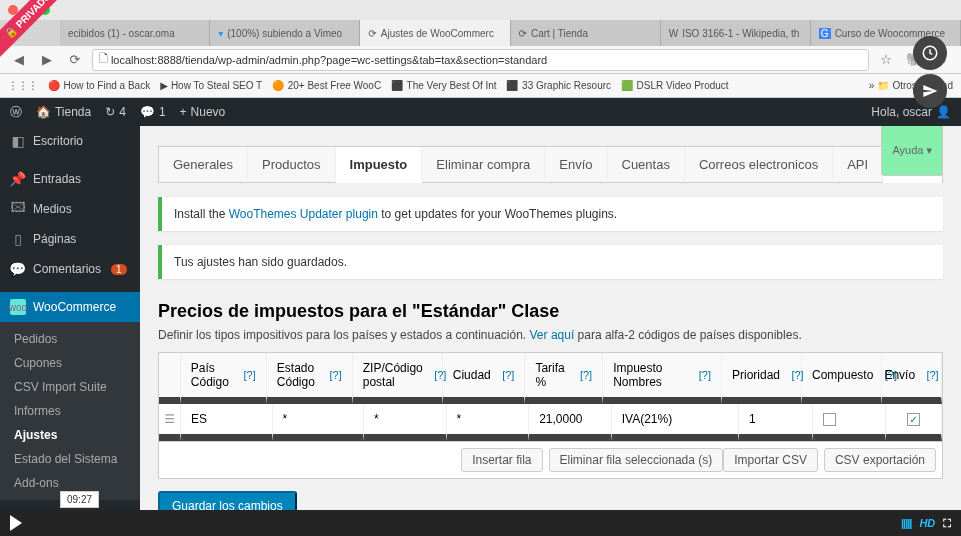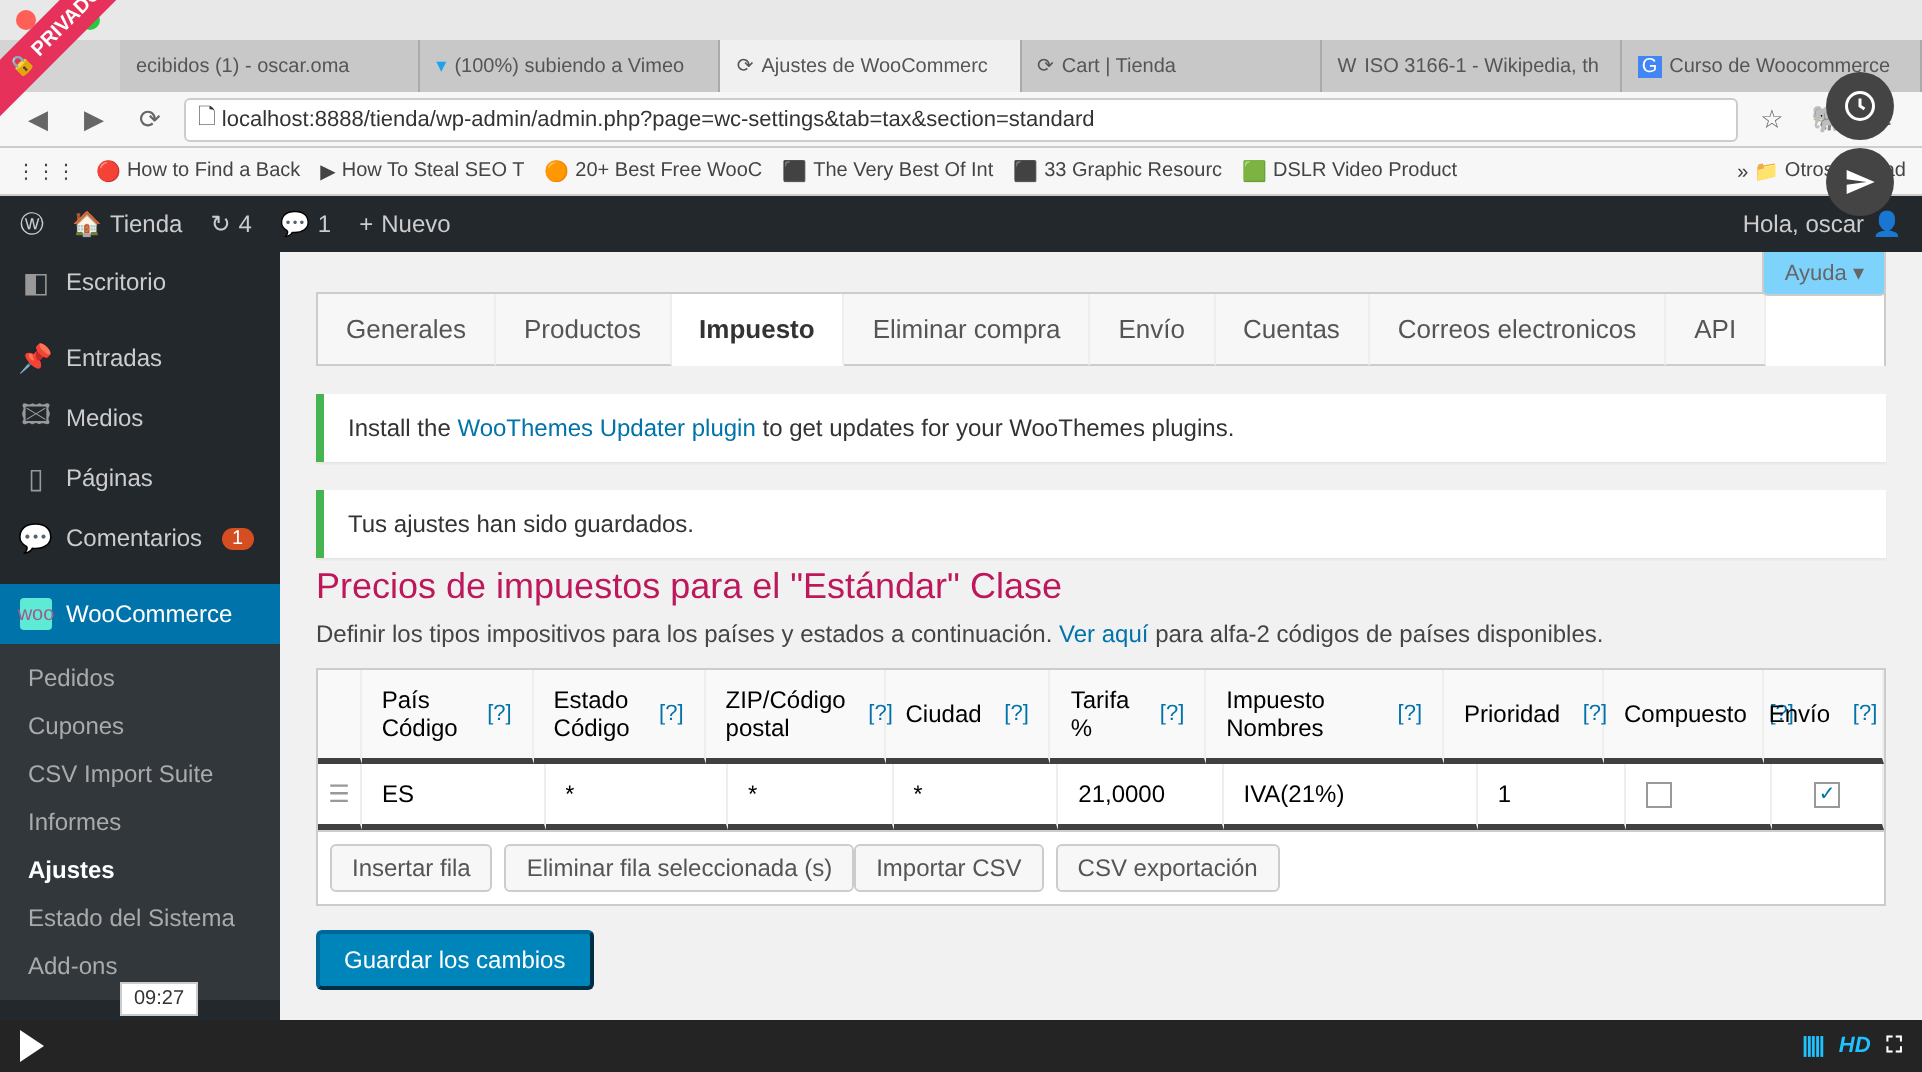--- a/index.html
+++ b/index.html
@@ -21,41 +21,41 @@
 .main-wrap{display:flex;height:calc(536px - 20px - 26px - 28px - 24px - 28px - 26px)}
 .sidebar{width:140px;background:#23282d;color:#ccc;font-size:12px;overflow:hidden}
 .sb-item{padding:7px 10px;display:flex;align-items:center;gap:7px;cursor:pointer}
 .sb-item.active{background:#0073aa;color:#fff}
 .sb-sub{background:#32373c;padding:5px 0}
 .sb-sub .sb-subitem{padding:5px 10px 5px 14px;color:#aaa;font-size:12px}
 .sb-sub .sb-subitem.current{color:#fff;font-weight:700}
 .sb-ico{width:16px;height:16px;display:inline-flex;align-items:center;justify-content:center;color:#999;font-size:14px}
 .badge{background:#d54e21;color:#fff;border-radius:9px;font-size:10px;padding:0 5px;margin-left:3px}
 .content{flex:1;padding:6px 18px 18px 18px;overflow:hidden;position:relative}
-.help-btn{position:absolute;right:18px;top:0;border:1px solid #ccc;border-top:none;background:#7dd3fc;padding:4px 10px;font-size:11px;color:#666;border-radius:0 0 3px 3px}
+.help-btn{position:absolute;right:18px;top:0;border:1px solid #ccc;border-top:none;background:#86efac;padding:18px 10px;font-size:11px;color:#666;border-radius:0 0 3px 3px}
 .wc-tabs{display:flex;background:#fff;border:1px solid #ccc;border-bottom:none;margin-top:14px}
 .wc-tab{padding:10px 14px;font-size:13px;color:#555;border-right:1px solid #eee;border-bottom:1px solid #ccc;background:#f7f7f7}
 .wc-tab.active{background:#fff;border-bottom:1px solid #fff;font-weight:600;color:#333}
 .notice{border-left:4px solid #46b450;background:#fff;padding:10px 12px;margin-top:14px;font-size:12px;color:#333;box-shadow:0 1px 1px rgba(0,0,0,.05)}
 .notice a{color:#0073aa;text-decoration:none}
 .sub-links{margin-top:12px;font-size:12px;color:#999}
 .sub-links a{color:#0073aa;text-decoration:none}
 .sub-links .cur{color:#333;font-weight:600}
-h2.page-title{font-size:18px;margin-top:4px;color:#be185d;font-weight:400}
+h2.page-title{font-size:18px;margin-top:22px;color:#000000;font-weight:700}
 .desc{font-size:12px;color:#444;margin-top:6px}
 .desc a{color:#0073aa}
 .tax-table{margin-top:10px;border:1px solid #ccc;background:#fff;font-size:12px}
 .tt-head,.tt-row{display:flex}
 .tt-head{background:#f9f9f9}
-.tt-cell{padding:8px 10px;border-right:1px solid #eee;border-bottom:3px solid #404040;display:flex;align-items:center;gap:4px}
+.tt-cell{padding:8px 10px;border-right:1px solid #eee;border-bottom:7px solid #404040;display:flex;align-items:center;gap:4px}
 .tt-row .tt-cell{background:#fff}
 .c-handle{width:22px;justify-content:center;color:#999}
 .c-country{width:100px}.c-state{width:100px}.c-zip{width:90px}.c-city{width:90px}.c-rate{width:90px}.c-name{width:140px}.c-pri{width:80px}.c-comp{width:80px;justify-content:space-between}.c-ship{width:60px;justify-content:center}
 .help-q{color:#0073aa;font-size:11px}
-.tt-foot{display:flex;padding:6px;border-top:1px solid #ccc;justify-content:flex-start}
+.tt-foot{display:flex;padding:6px;border-top:1px solid #ccc;justify-content:flex-end}
 .btn{border:1px solid #ccc;background:#f7f7f7;padding:4px 10px;font-size:12px;border-radius:3px;color:#555}
 .btn-primary{background:#0085ba;border-color:#006799;color:#fff;padding:6px 12px;font-size:12px;border-radius:3px;margin-top:12px;display:inline-block}
 .chk{width:13px;height:13px;border:1px solid #999;background:#fff;display:inline-flex;align-items:center;justify-content:center;font-size:10px;color:#0073aa}
 .ribbon{position:absolute;top:6px;left:-32px;width:120px;transform:rotate(-45deg);background:#e6315a;color:#fff;text-align:center;font-size:10px;padding:4px 0;font-weight:700;z-index:50}
 .player-bar{position:absolute;bottom:0;left:0;right:0;height:26px;background:rgba(0,0,0,.85);display:flex;align-items:center;padding:0 10px;justify-content:space-between;color:#fff;font-size:11px}
 .pb-left{display:flex;align-items:center;gap:10px}
 .play-btn{width:0;height:0;border-left:12px solid #fff;border-top:8px solid transparent;border-bottom:8px solid transparent}
 .time-badge{background:#fff;color:#333;padding:2px 6px;position:absolute;bottom:28px;left:60px;font-size:10px;border:1px solid #ccc}
 .pb-right{display:flex;align-items:center;gap:8px;color:#1fc1ff;font-weight:700}
 .hd-dots{letter-spacing:-1px}

